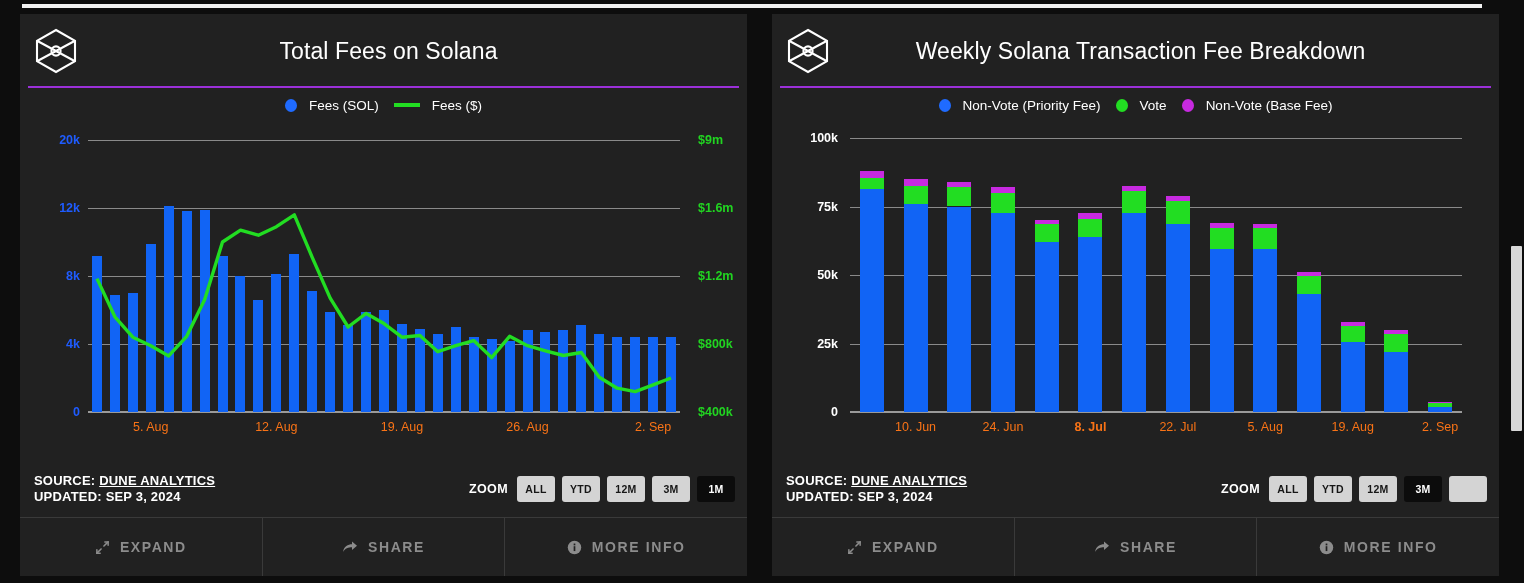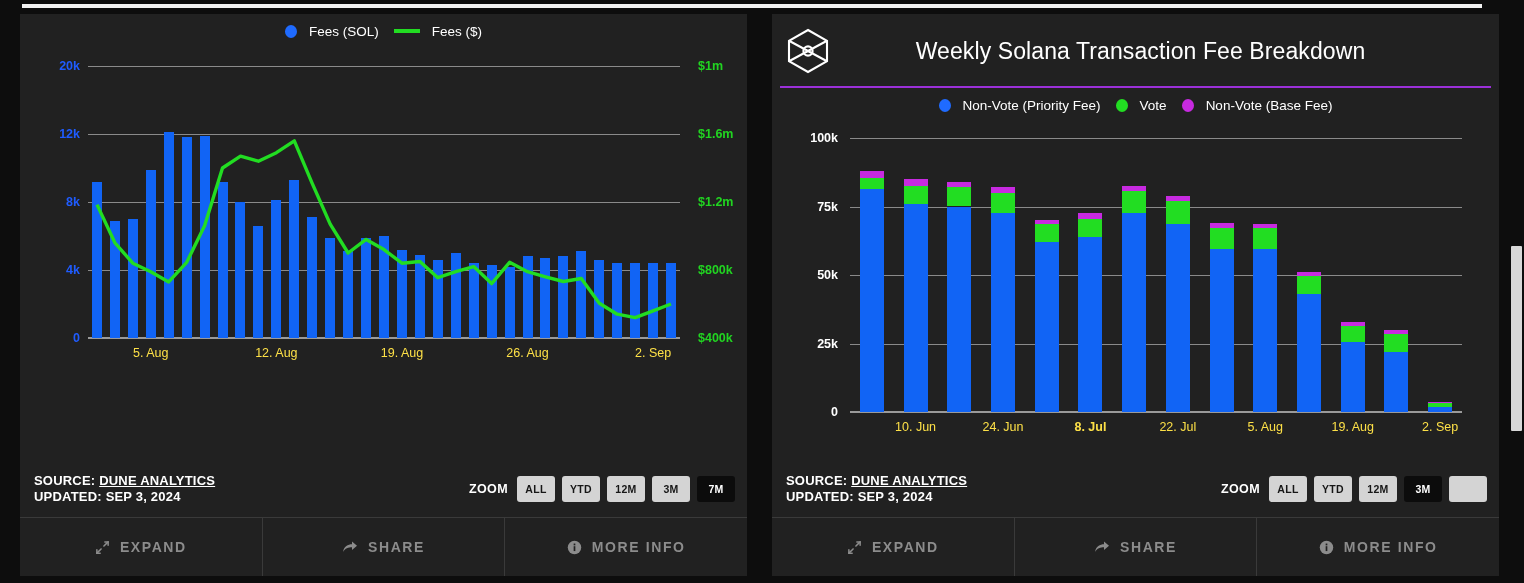--- a/index.html
+++ b/index.html
@@ -74,21 +74,21 @@
     font-weight:bold;
     transform: translateY(-50%);
     white-space: nowrap;
   }
   .ytick.left  { text-align:right; color:#1f5cff; }
   .ytick.right { text-align:left;  color:#21d421; }
   .ytick.white { color:#ffffff; }
   .xtick {
     position:absolute;
     font-size:12.5px;
-    color:#fde047;
+    color:#f97316;
     transform: translateX(-50%);
     white-space: nowrap;
   }
   .bar { position:absolute; background:#1164f5; }
   .seg { position:absolute; }
 
   .tooltip {
     position:absolute;
     background:#000000;
     color:#ffffff;
@@ -163,20 +163,34 @@
 </style>
 </head>
 <body>
 
 <div class="page">
 
   <div class="top-rule"></div>
 
   <div class="panel left">
 
+    <div class="panel-head">
+      <div class="logo">
+        <svg width="44" height="46" viewBox="0 0 44 46">
+          <g fill="none" stroke="#ffffff" stroke-width="2.1">
+            <path d="M22 2 L41 12.8 L41 33.2 L22 44 L3 33.2 L3 12.8 Z"></path>
+            <path d="M3 12.8 L22 23 L41 12.8"></path>
+            <path d="M3 33.2 L22 23 L41 33.2"></path>
+          </g>
+          <circle cx="22" cy="23" r="4.6" fill="none" stroke="#ffffff" stroke-width="2.1"></circle>
+        </svg>
+      </div>
+      <div class="panel-title">Total Fees on Solana</div>
+      <div class="head-rule"></div>
+    </div>
 
     <div class="legend">
       <div class="legend-item">
         <span class="dot" style="background:#1f6bff"></span>
         <span>Fees (SOL)</span>
       </div>
       <div class="legend-item">
         <span class="bar-line" style="background:#22dd22"></span>
         <span>Fees ($)</span>
       </div>
@@ -191,21 +205,21 @@
           <div class="grid-line" style="left: 68px; top: 154px; width: 592px;"></div>
           <div class="ytick left" style="left: 16px; top: 154px; width: 44px;">8k</div>
           <div class="grid-line" style="left: 68px; top: 86px; width: 592px;"></div>
           <div class="ytick left" style="left: 16px; top: 86px; width: 44px;">12k</div>
           <div class="grid-line" style="left: 68px; top: 18px; width: 592px;"></div>
           <div class="ytick left" style="left: 16px; top: 18px; width: 44px;">20k</div>
           <div class="ytick right" style="left: 678px; top: 290px; width: 66px;">$400k</div>
           <div class="ytick right" style="left: 678px; top: 222px; width: 66px;">$800k</div>
           <div class="ytick right" style="left: 678px; top: 154px; width: 66px;">$1.2m</div>
           <div class="ytick right" style="left: 678px; top: 86px; width: 66px;">$1.6m</div>
-          <div class="ytick right" style="left: 678px; top: 18px; width: 66px;">$1m</div>
+          <div class="ytick right" style="left: 678px; top: 18px; width: 66px;">$9m</div>
           <div class="bar" style="left: 71.9697px; top: 133.6px; width: 10px; height: 156.4px; background: rgb(17, 100, 245);"></div>
           <div class="bar" style="left: 89.9091px; top: 172.7px; width: 10px; height: 117.3px; background: rgb(17, 100, 245);"></div>
           <div class="bar" style="left: 107.848px; top: 171px; width: 10px; height: 119px; background: rgb(17, 100, 245);"></div>
           <div class="bar" style="left: 125.788px; top: 121.7px; width: 10px; height: 168.3px; background: rgb(17, 100, 245);"></div>
           <div class="bar" style="left: 143.727px; top: 84.3px; width: 10px; height: 205.7px; background: rgb(17, 100, 245);"></div>
           <div class="bar" style="left: 161.667px; top: 89.4px; width: 10px; height: 200.6px; background: rgb(17, 100, 245);"></div>
           <div class="bar" style="left: 179.606px; top: 87.7px; width: 10px; height: 202.3px; background: rgb(17, 100, 245);"></div>
           <div class="bar" style="left: 197.545px; top: 133.6px; width: 10px; height: 156.4px; background: rgb(17, 100, 245);"></div>
           <div class="bar" style="left: 215.485px; top: 154px; width: 10px; height: 136px; background: rgb(17, 100, 245);"></div>
           <div class="bar" style="left: 233.424px; top: 177.8px; width: 10px; height: 112.2px; background: rgb(17, 100, 245);"></div>
@@ -250,21 +264,21 @@
           <u>DUNE ANALYTICS</u></div>
         <div><span>UPDATED:</span>
           <span>SEP 3, 2024</span></div>
       </div>
       <div class="zoom-group">
         <span class="zoom-label">ZOOM</span>
         <div class="zbtn">ALL</div>
         <div class="zbtn">YTD</div>
         <div class="zbtn">12M</div>
         <div class="zbtn">3M</div>
-        <div class="zbtn active">7M</div>
+        <div class="zbtn active">1M</div>
       </div>
     </div>
 
     <div class="actions">
       <div class="action">
         <span>
           <svg width="15" height="15" viewBox="0 0 16 16">
               <g stroke="#8c8c8c" stroke-width="1.6" fill="none" stroke-linecap="round">
             <path d="M9.5 6.5 L14 2"></path>
                 <path d="M10.5 2 L14 2 L14 5.5"></path>

